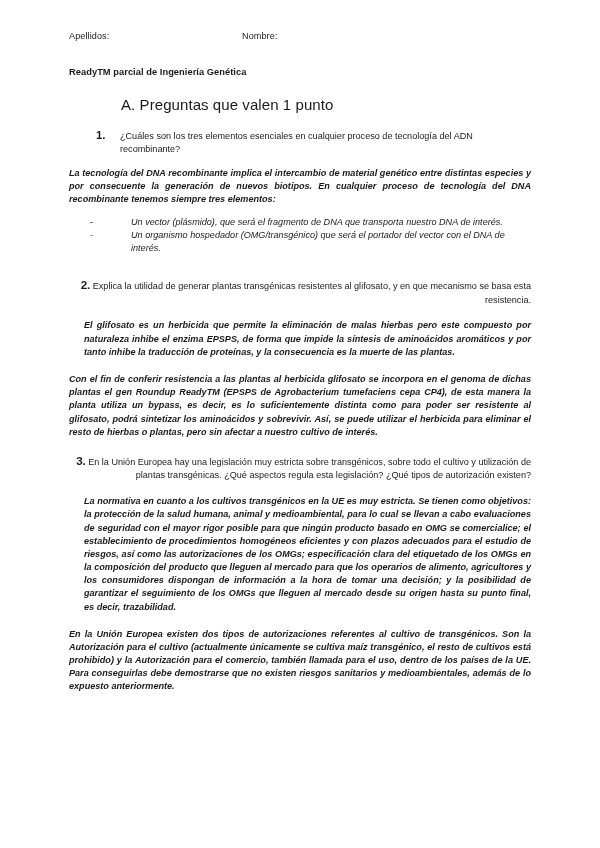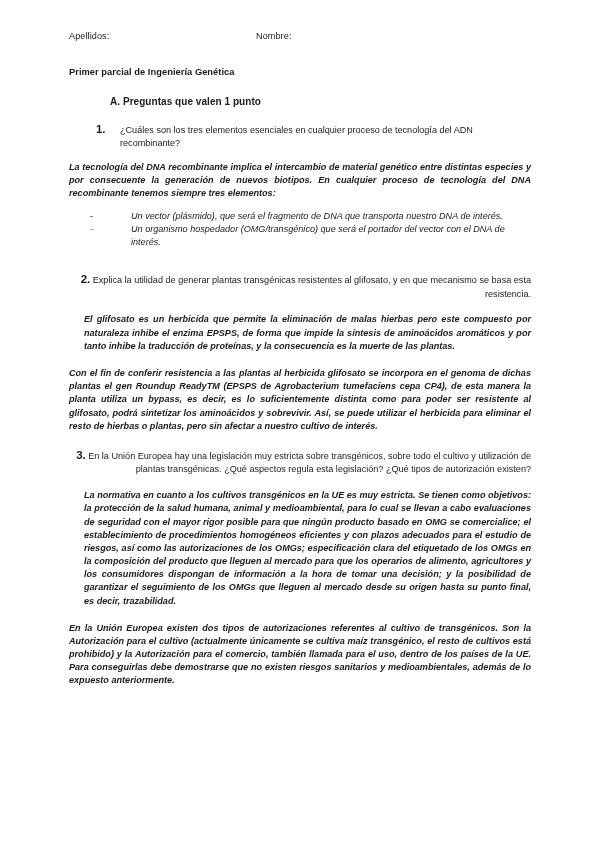--- a/index.html
+++ b/index.html
@@ -40,36 +40,36 @@
     letter-spacing: 0.01em;
     color: #1b1b1b;
   }
   .name-row .field-apellidos {
     position: absolute;
     left: 0;
     top: 0;
   }
   .name-row .field-nombre {
     position: absolute;
-    left: 187px;
+    left: 173px;
     top: 0;
   }
 
   
   .doc-title {
     margin-top: 20px;
     font-size: 9.3px;
     font-weight: bold;
     letter-spacing: 0.005em;
   }
   .section-heading {
     margin-top: 19px;
-    margin-left: 41px;
-    font-size: 10px;
-    font-weight: bold;
+    margin-left: 52px;
+    font-size: 15px;
+    font-weight: normal;
     letter-spacing: 0.005em;
   }
 
   
   .q-hanging {
     margin-top: 17px;
     margin-left: 27px;
     position: relative;
     padding-left: 24px;
     font-size: 9.1px;
@@ -137,21 +137,21 @@
 <body>
 
 <div class="page">
   <div class="content">
 
     <div class="name-row">
       <span class="field-apellidos">Apellidos:</span>
       <span class="field-nombre">Nombre:</span>
     </div>
 
-    <div class="doc-title">Primer parcial de Ingeniería Genética</div>
+    <div class="doc-title">ReadyTM parcial de Ingeniería Genética</div>
 
     <div class="section-heading">A. Preguntas que valen 1 punto</div>
 
     <div class="q-hanging">
       <span class="q-num">1.</span>
       <span>¿Cuáles son los tres elementos esenciales en cualquier proceso de tecnología del ADN recombinante?</span>
     </div>
 
     <div class="answer gap-c">La tecnología del DNA recombinante implica el intercambio de material genético entre distintas especies y por consecuente la generación de nuevos biotipos. En cualquier proceso de tecnología del DNA recombinante tenemos siempre tres elementos:</div>
 

